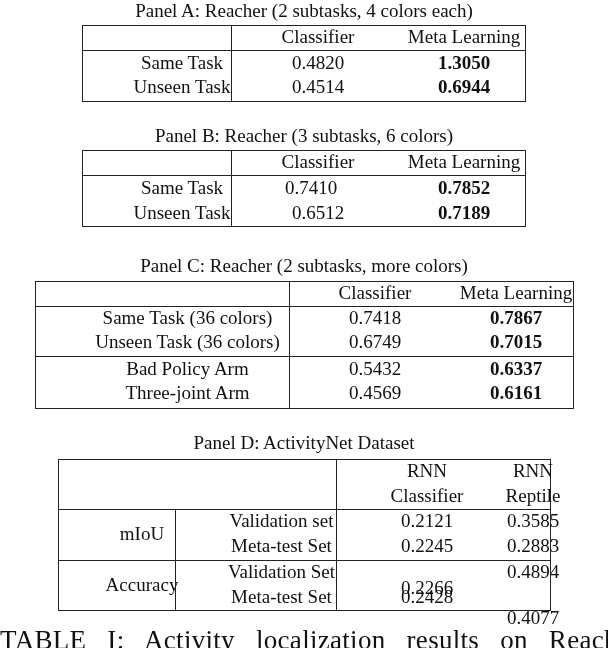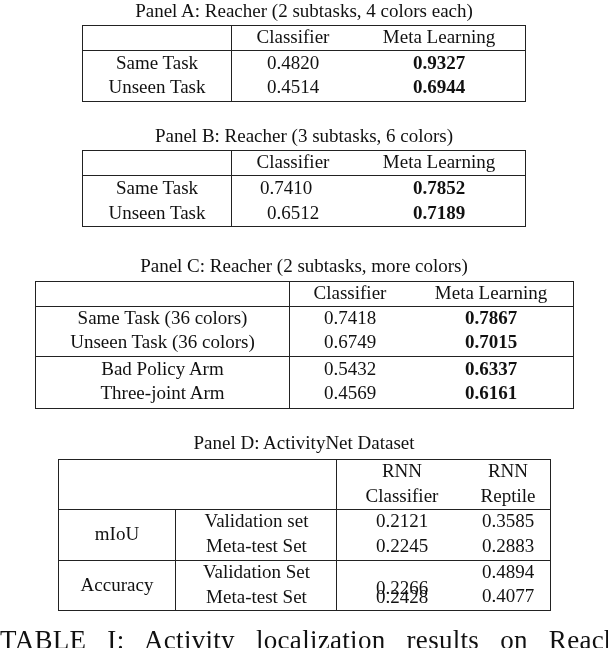--- a/index.html
+++ b/index.html
@@ -13,41 +13,42 @@
     font-size: 19px; line-height: 22px; white-space: nowrap;
   }
   .tbl {
     position: absolute; border: 1.5px solid #222; box-sizing: border-box;
   }
   .hline { position: absolute; height: 0; border-top: 1.5px solid #222; }
   .vline { position: absolute; width: 0; border-left: 1.5px solid #222; }
   .cell {
     position: absolute; font-size: 19px; line-height: 24px; text-align: center;
     white-space: nowrap;
+    padding-left: 25px;
   }
   .bold { font-weight: bold; }
   .footcap {
     position: absolute; left: 0; top: 624px; width: 608px;
     font-size: 27px; line-height: 32px; white-space: nowrap;
     text-align: justify; letter-spacing: 0.3px; word-spacing: 14px;
   }
 </style>
 </head>
 <body>
 
 <div class="cap" style="top:0px;">Panel A: Reacher (2 subtasks, 4 colors each)</div>
 <div class="tbl" style="left:82px; top:25px; width:444px; height:77px;"></div>
 <div class="vline" style="left:231px; top:25px; height:77px;"></div>
 <div class="hline" style="left:82px; top:50px; width:444px;"></div>
 <div class="cell" style="left:233px; width:120px; top:25px;">Classifier</div>
 <div class="cell" style="left:353px; width:172px; top:25px;">Meta Learning</div>
 
 <div class="cell" style="left:83px; width:148px; top:51px;">Same Task</div>
 <div class="cell" style="left:233px; width:120px; top:51px;">0.4820</div>
-<div class="cell bold" style="left:353px; width:172px; top:51px;">0.9327</div>
+<div class="cell bold" style="left:353px; width:172px; top:51px;">1.3050</div>
 
 <div class="cell" style="left:83px; width:148px; top:75px;">Unseen Task</div>
 <div class="cell" style="left:233px; width:120px; top:75px;">0.4514</div>
 <div class="cell bold" style="left:353px; width:172px; top:75px;">0.6944</div>
 
 <div class="cap" style="top:125px;">Panel B: Reacher (3 subtasks, 6 colors)</div>
 <div class="tbl" style="left:82px; top:150px; width:444px; height:77px;"></div>
 <div class="vline" style="left:231px; top:150px; height:77px;"></div>
 <div class="hline" style="left:82px; top:175px; width:444px;"></div>
 <div class="cell" style="left:233px; width:120px; top:150px;">Classifier</div>
@@ -106,15 +107,15 @@
 <div class="cell" style="left:338px; width:128px; top:534px;">0.2245</div>
 <div class="cell" style="left:466px; width:84px; top:534px;">0.2883</div>
 
 <div class="cell" style="left:59px; width:116px; top:573px;">Accuracy</div>
 <div class="cell" style="left:177px; width:159px; top:560px;">Validation Set</div>
 <div class="cell" style="left:338px; width:128px; top:560px;margin-top:16px;">0.2266</div>
 <div class="cell" style="left:466px; width:84px; top:560px;">0.4894</div>
 
 <div class="cell" style="left:177px; width:159px; top:585px;">Meta-test Set</div>
 <div class="cell" style="left:338px; width:128px; top:585px;">0.2428</div>
-<div class="cell" style="left:466px; width:84px; top:584px;">0.4077</div>
+<div class="cell" style="left:466px; width:84px; top:606px;">0.4077</div>
 
 <div class="footcap">TABLE I: Activity localization results on Reacher-</div>
 
 </body></html>

